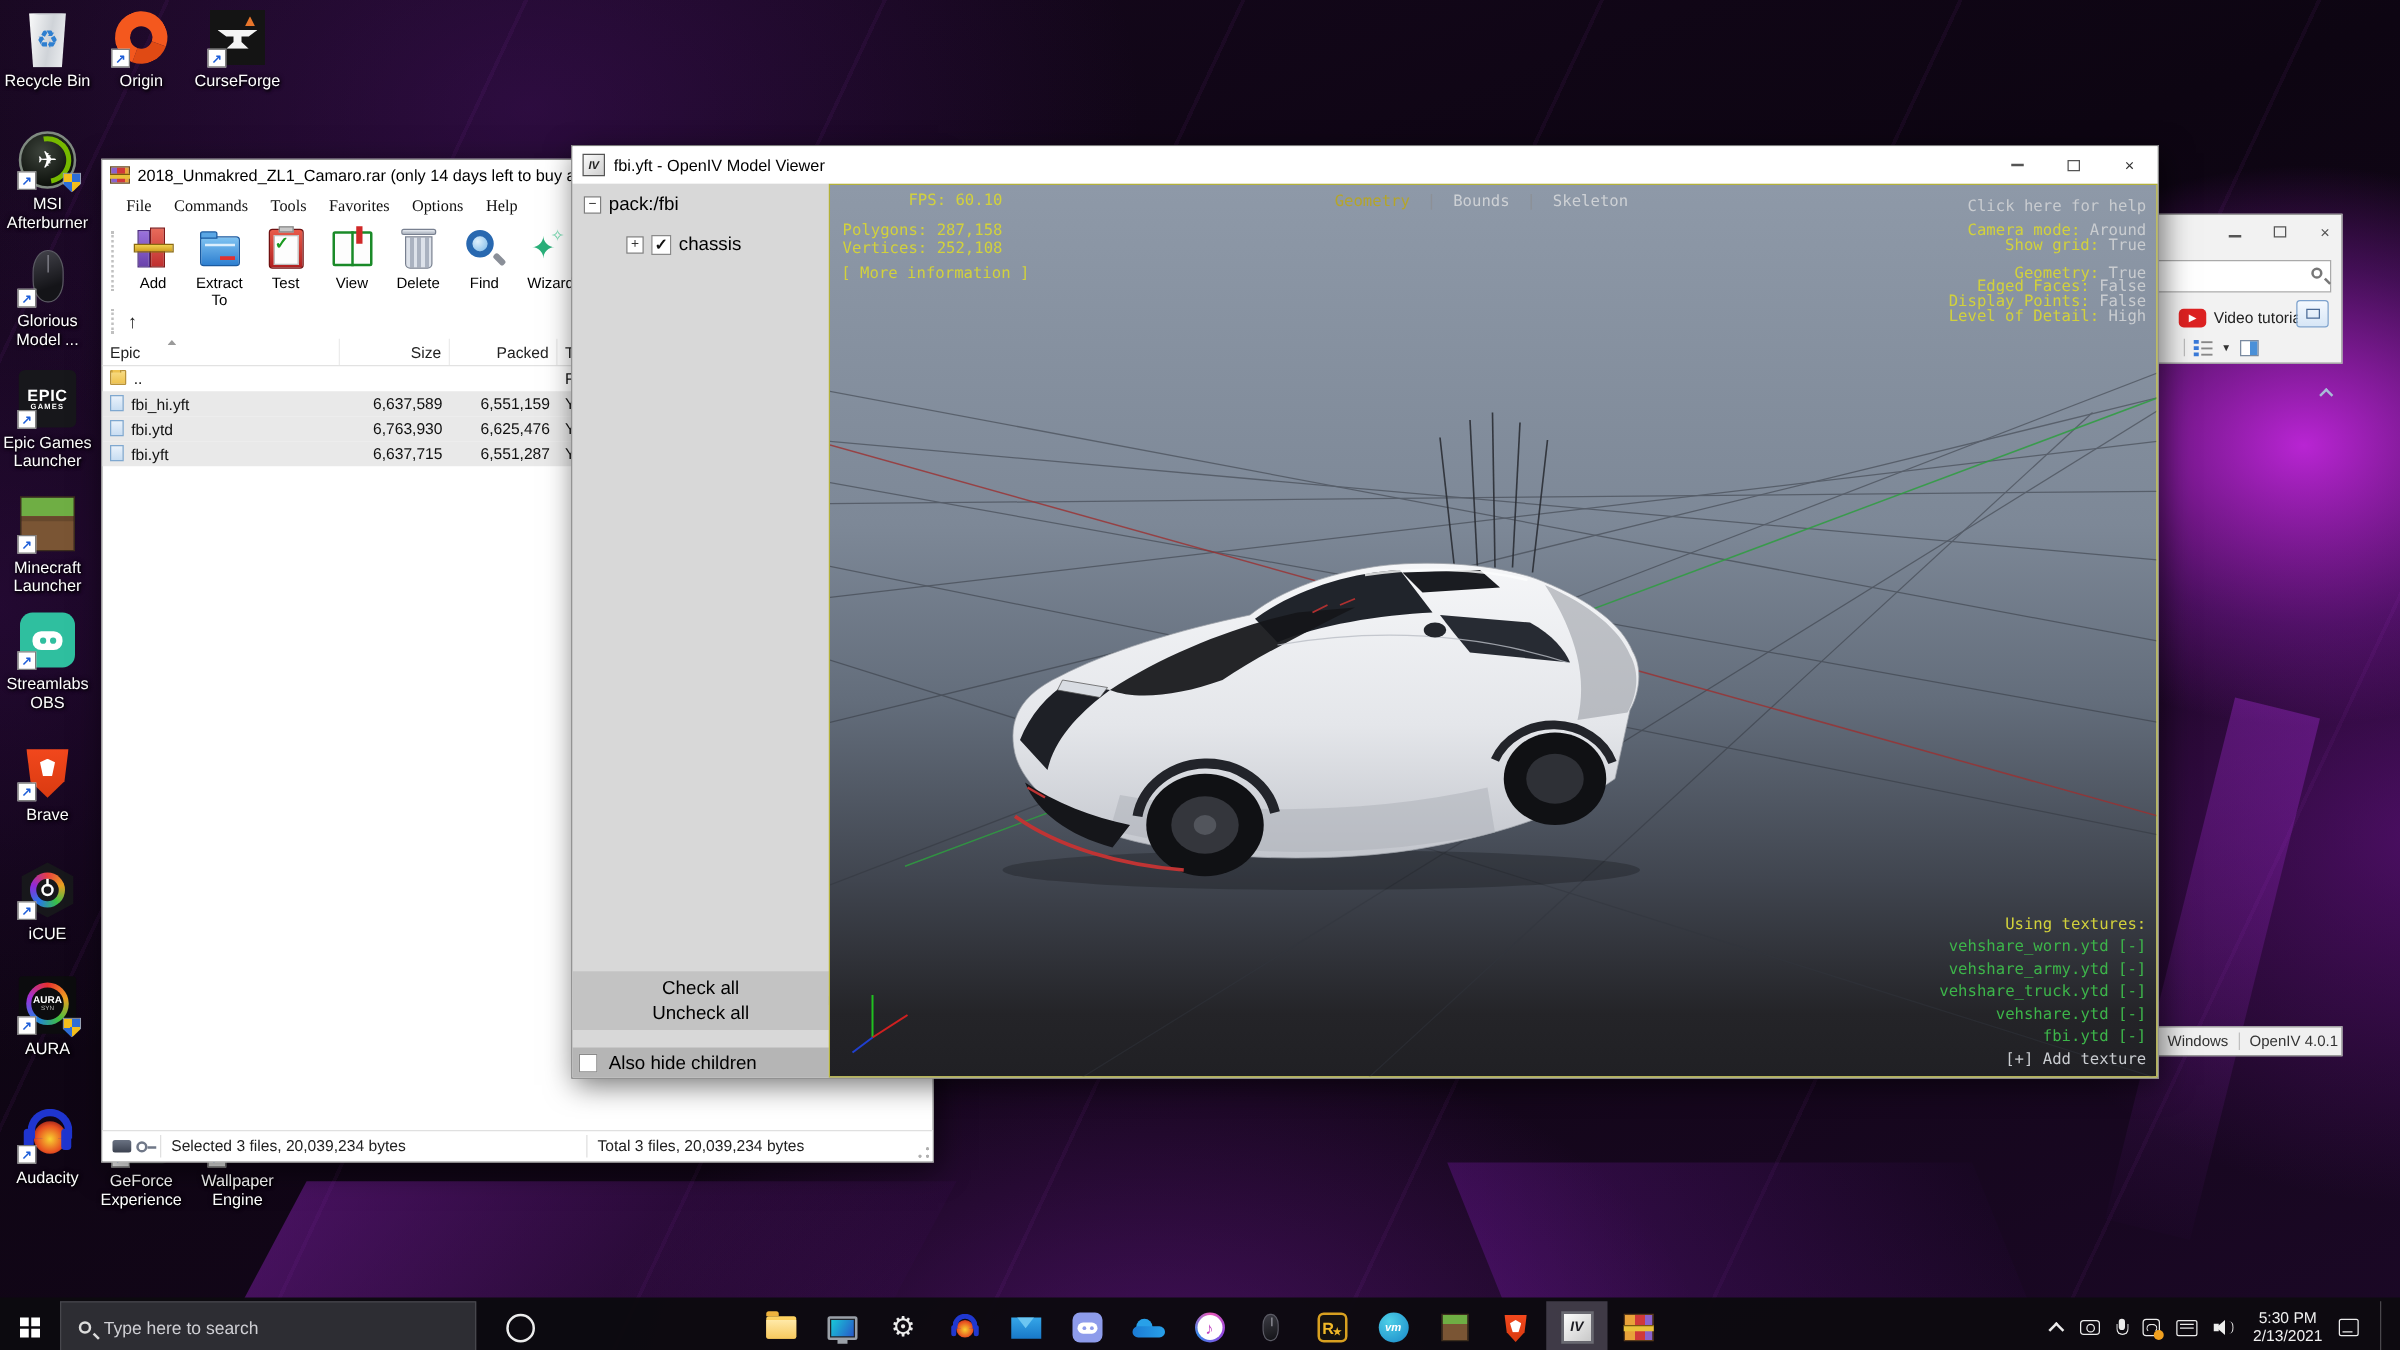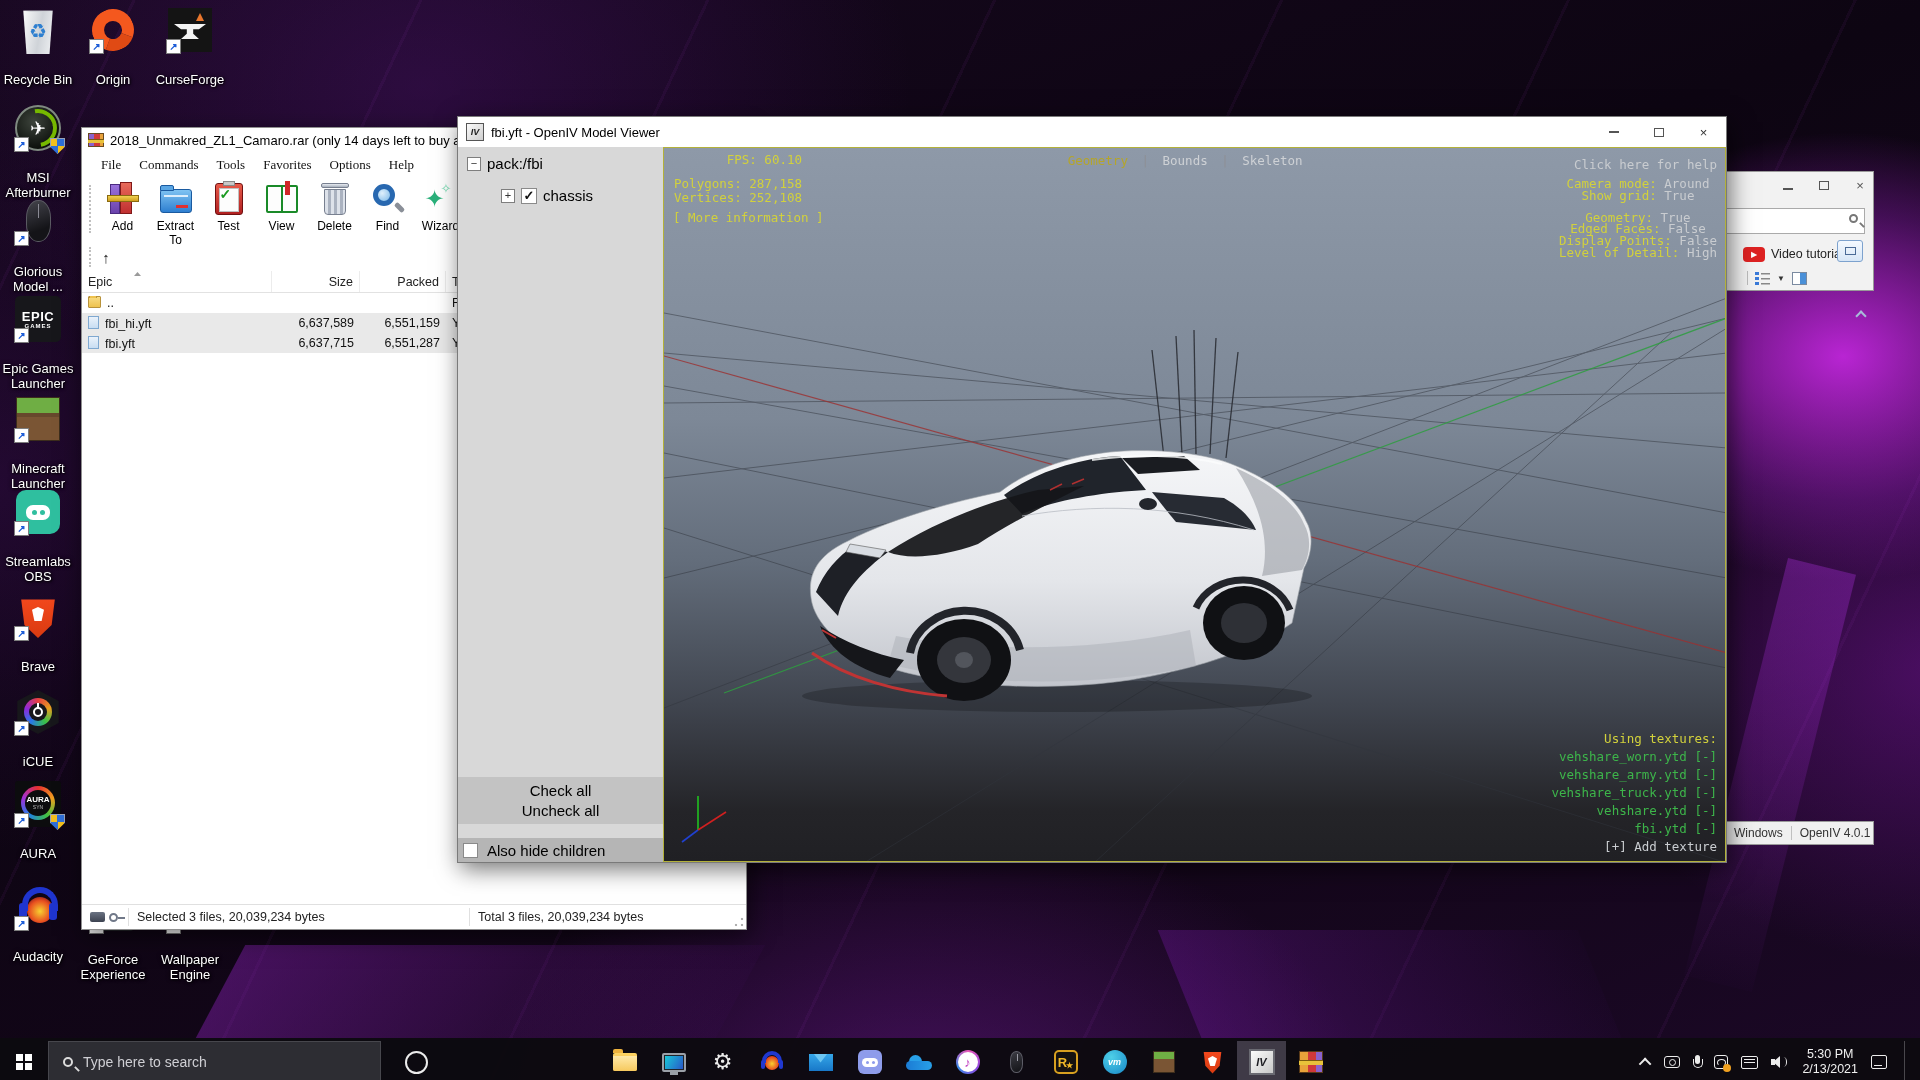--- a/index.html
+++ b/index.html
@@ -14,21 +14,21 @@
       radial-gradient(420px 520px at 0% 45%, rgba(70,15,100,.35), rgba(0,0,0,0) 70%),
       linear-gradient(160deg,#17081f 0%,#0d0512 40%,#130619 70%,#1b0826 100%);
   }
   .beam { position:absolute; z-index:1; pointer-events:none; }
   .streaks { position:absolute; inset:0; z-index:1; pointer-events:none;
     background:repeating-linear-gradient(115deg, transparent 0 120px, rgba(210,70,255,.05) 120px 123px, transparent 123px 260px); }
 
   
   .dicon { position:absolute; width:76px; text-align:center; z-index:2; cursor:default; }
   .dicon .art { width:48px; height:48px; margin:0 auto; position:relative; }
-  .dicon .lbl { margin-top:18px; font-size:13px; line-height:15px; color:#fff;
+  .dicon .lbl { margin-top:3px; font-size:13px; line-height:15px; color:#fff;
     text-shadow:1px 1px 2px #000, 0 0 4px rgba(0,0,0,.95); }
   .sc { position:absolute; left:0; bottom:0; width:15px; height:15px; background:#fff;
     border:1px solid #7d7d7d; display:flex; align-items:center; justify-content:center;
     font-size:10px; color:#1e5ed8; font-weight:bold; }
   
   .art-recycle { position:absolute; inset:2px 8px 0 8px;
     background:linear-gradient(100deg,#fdfdfd,#cfd3d8 55%,#f2f3f5);
     clip-path:polygon(4% 6%, 96% 6%, 86% 100%, 14% 100%); display:flex; align-items:center; justify-content:center;
     font-size:20px; color:#2e7fd0; }
   .art-recycle::before { content:""; position:absolute; top:-3px; left:-2px; right:-2px; height:7px;
@@ -234,21 +234,21 @@
   .ytxt { color:#d2d13c; } .gtxt { color:#c9ccd0; } .grntxt { color:#3db54a; }
   .vline { position:absolute; white-space:nowrap; }
   .vstats { left:10px; top:5px; width:128px; text-align:right; line-height:14px; }
   .vstats .gap { height:10px; }
   .vmore { left:9px; top:62px; }
   .vmodes { top:5px; left:50%; transform:translateX(-54%); }
   .vmodes .sep { color:#8d9096; padding:0 6px; }
   .vmodes .on { color:#b5a52a; }
   .vmodes .off { color:#ced1d5; }
   .vhelp { right:8px; top:9px; text-align:right; }
-  .vsettings { right:8px; top:30px; text-align:center; line-height:11.8px; }
+  .vsettings { right:8px; top:30px; text-align:right; line-height:11.8px; }
   .vsettings .sgap { height:10px; }
   .vtex { right:8px; bottom:5px; text-align:right; line-height:18px; }
 
   
   #taskbar { position:absolute; left:0; right:0; top:1038px; height:48px; background:rgba(12,10,16,.96);
     z-index:50; display:flex; align-items:center; }
   .startbtn { width:48px; height:42px; display:flex; align-items:center; justify-content:center; }
   .winlogo { width:16px; height:16px; display:grid; grid-template-columns:7px 7px; grid-template-rows:7px 7px; gap:2px; }
   .winlogo i { background:#fff; }
   .sbox { width:333px; height:42px; background:#2d2d33; border:1px solid #47474d; display:flex; align-items:center; padding-left:14px; gap:10px; }
@@ -542,20 +542,26 @@
       <div class="c num"></div>
       <div class="c">File folder</div>
     </div>
     <div class="frow sel">
       <div class="c"><span class="fico file"></span><span>fbi_hi.yft</span></div>
       <div class="c num">6,637,589</div>
       <div class="c num">6,551,159</div>
       <div class="c">YFT File</div>
     </div>
     <div class="frow sel">
+      <div class="c"><span class="fico file"></span><span>fbi.ytd</span></div>
+      <div class="c num">6,763,930</div>
+      <div class="c num">6,625,476</div>
+      <div class="c">YTD File</div>
+    </div>
+    <div class="frow sel">
       <div class="c"><span class="fico file"></span><span>fbi.yft</span></div>
       <div class="c num">6,637,715</div>
       <div class="c num">6,551,287</div>
       <div class="c">YFT File</div>
     </div>
     <div class="statusbar">
       <span class="st-ico1"></span>
       <span class="st-ico2"></span>
       <span class="sep"></span>
       <span class="lt" style="padding-left:8px;">Selected 3 files, 20,039,234 bytes</span>

